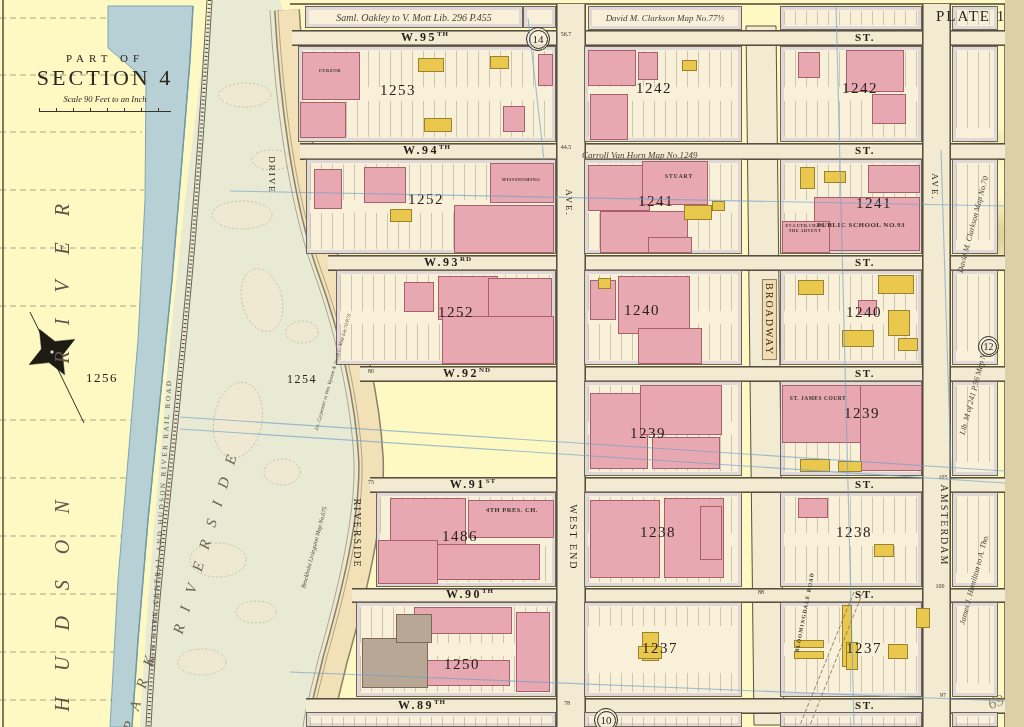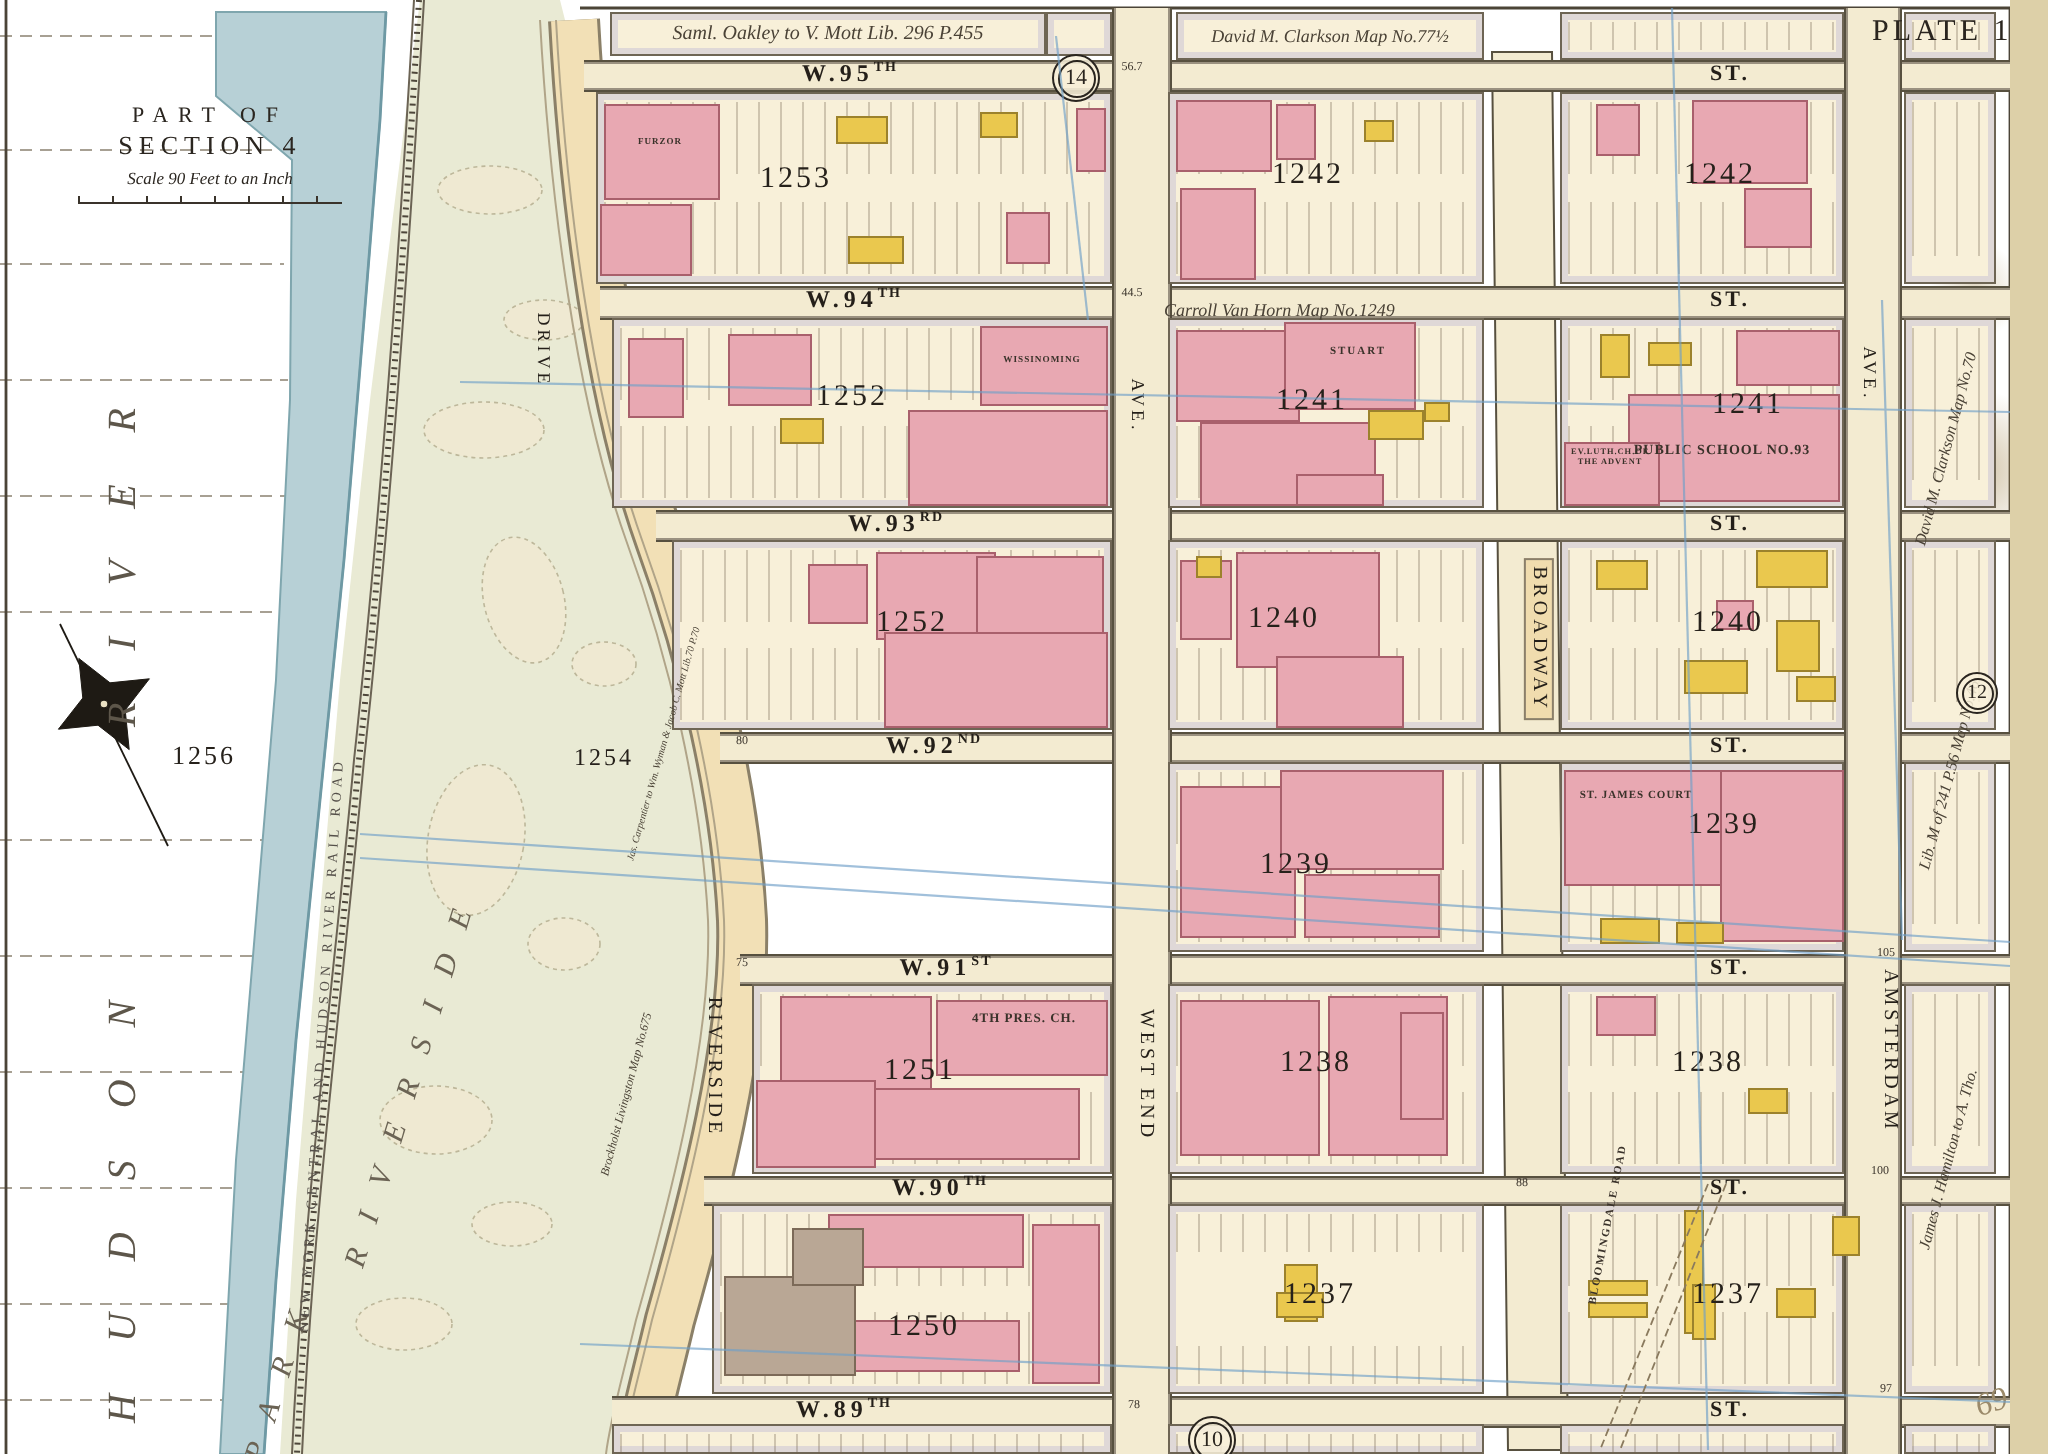--- a/index.html
+++ b/index.html
@@ -1,16 +1,16 @@
 <!DOCTYPE html>
 <html><head>
 <meta charset="utf-8">
 <style>
   html,body{margin:0;padding:0;background:#c8bb97;}
-  #sheet{position:relative;width:1024px;height:727px;overflow:hidden;background:#ffffff;
+  #sheet{position:relative;width:1024px;height:727px;overflow:hidden;background:#fef9c3;
          font-family:"Liberation Serif","DejaVu Serif",serif;color:#2b2620;}
   #geo,#overlay{position:absolute;left:0;top:0;z-index:0;}
   #overlay{z-index:6;pointer-events:none;}
   .layer{position:absolute;left:0;top:0;width:1024px;height:727px;z-index:2;}
   .block,.partial{position:absolute;background:#f8f0d9;
      box-shadow:inset 0 0 0 1px #6e6554, inset 0 0 0 4px rgba(198,192,214,.5);}
   .lots{position:absolute;left:4px;right:4px;height:38%;
      background:repeating-linear-gradient(90deg, rgba(112,96,76,.30) 0 1px, transparent 1px 11px);}
   .lots.t{top:5px}.lots.b{bottom:5px}
   .bp,.by,.bg{position:absolute;display:block;}
@@ -247,21 +247,21 @@
         <span class="bnum" style="left:82px;top:32px;">1239</span>
       <span class="lmk" style="left:8px;top:14px;width:60px;font-size:5.5px;white-space:normal;">ST. JAMES COURT</span>
     </div>
     <div class="block" id="bk12" style="left:376px;top:492px;width:180px;height:95px;">
       <div class="lots t"></div>
         <div class="lots b"></div>
       <i class="bp" style="left: 14px; top: 6px; width: 74px; height: 52px;"></i>
         <i class="bp" style="left: 92px; top: 8px; width: 84px; height: 36px;"></i>
         <i class="bp" style="left: 34px; top: 52px; width: 128px; height: 34px;"></i>
         <i class="bp" style="left: 2px; top: 48px; width: 58px; height: 42px;"></i>
-        <span class="bnum" style="left:84px;top:44px;">1251</span>
+        <span class="bnum" style="left:84px;top:44px;">1486</span>
       <span class="lmk" style="left:96px;top:14px;width:80px;font-size:6.5px;">4TH PRES. CH.</span>
     </div>
     <div class="block" id="bk13" style="left:584px;top:492px;width:158px;height:95px;">
       <div class="lots t"></div>
         <div class="lots b"></div>
       <i class="bp" style="left: 6px; top: 8px; width: 68px; height: 76px;"></i>
         <i class="bp" style="left: 80px; top: 6px; width: 58px; height: 78px;"></i>
         <i class="bp" style="left: 116px; top: 14px; width: 20px; height: 52px;"></i>
         <span class="bnum" style="left:74px;top:40px;">1238</span>
     </div>
@@ -370,21 +370,21 @@
 
     <div class="note" style="left:582px;top:150px;font-size:9px;">Carroll Van Horn  Map No.1249</div>
     <div class="note" style="left:316px;top:428px;font-size:5px;transform:rotate(-74deg);">Jas. Carpentier to Wm. Wyman &amp; Jacob C. Mott  Lib.70 P.70</div>
     <div class="note" style="left:303px;top:585px;font-size:6px;transform:rotate(-75deg);">Brockholst Livingston  Map No.675</div>
     <div class="note" style="left:960px;top:268px;font-size:8px;transform:rotate(-75deg);z-index:7;">David M. Clarkson Map No.70</div>
     <div class="note" style="left:962px;top:430px;font-size:8px;transform:rotate(-75deg);z-index:7;">Lib. M of 241 P.56 Map No.46</div>
     <div class="note" style="left:962px;top:620px;font-size:8px;transform:rotate(-75deg);z-index:7;">James J. Hamilton to A. Tho.</div>
 
     <div style="position:absolute;left:20px;top:52px;width:170px;text-align:center;">
       <div style="font-size:11px;letter-spacing:5px;">PART OF</div>
-      <div style="font-size:13px;letter-spacing:3px;margin-top:1px;">SECTION 4</div>
+      <div style="font-size:22px;letter-spacing:3px;margin-top:1px;">SECTION 4</div>
       <div style="font-size:8.5px;font-style:italic;margin-top:3px;">Scale 90 Feet to an Inch</div>
       <div style="margin:4px auto 0;width:132px;height:3px;border-bottom:1px solid #3a332b;background:repeating-linear-gradient(90deg,#3a332b 0 1px,transparent 1px 17px);"></div>
     </div>
 
     <div style="position:absolute;left:936px;top:8px;font-size:15px;letter-spacing:2px;color:#2a251f;z-index:8;">PLATE 11.</div>
 
     <div class="circ" style="left:526px;top:7px;width:22px;height:22px;margin-top:20px;">
         <span>14</span>
       </div>
     <div class="circ" style="left:978px;top:336px;width:19px;height:19px;font-size:10px;">

